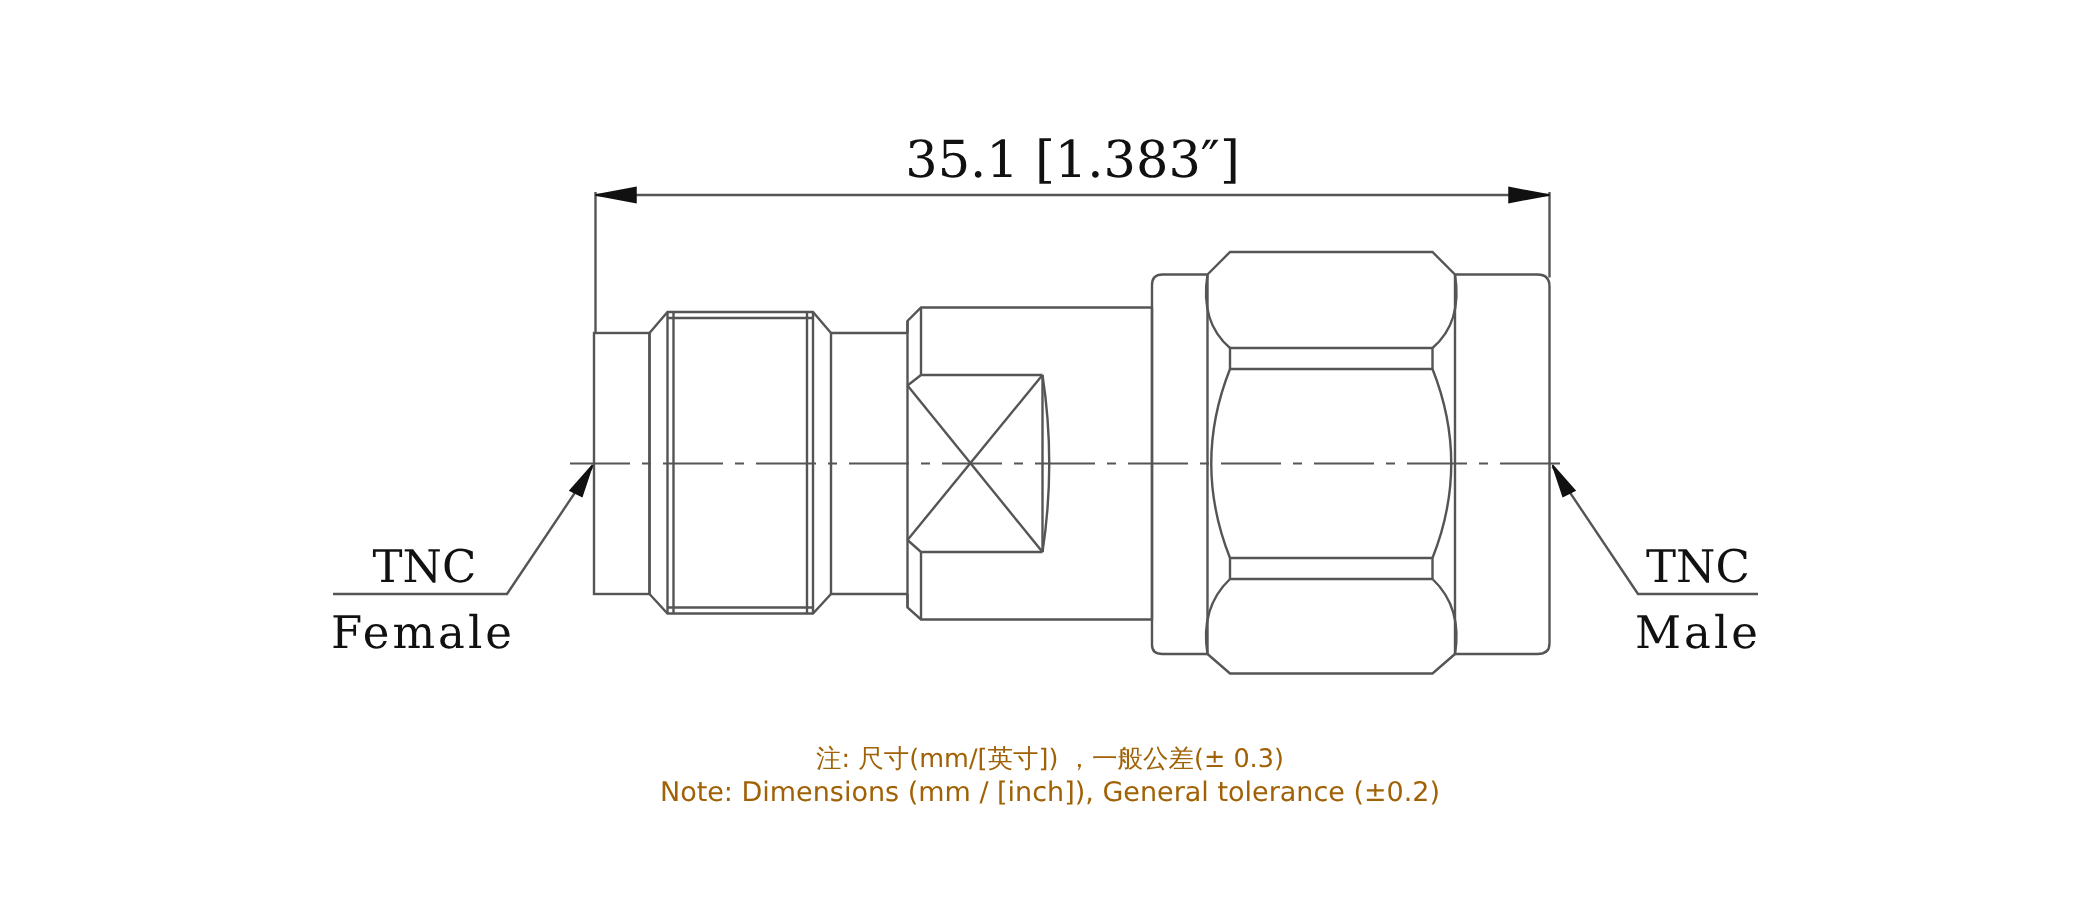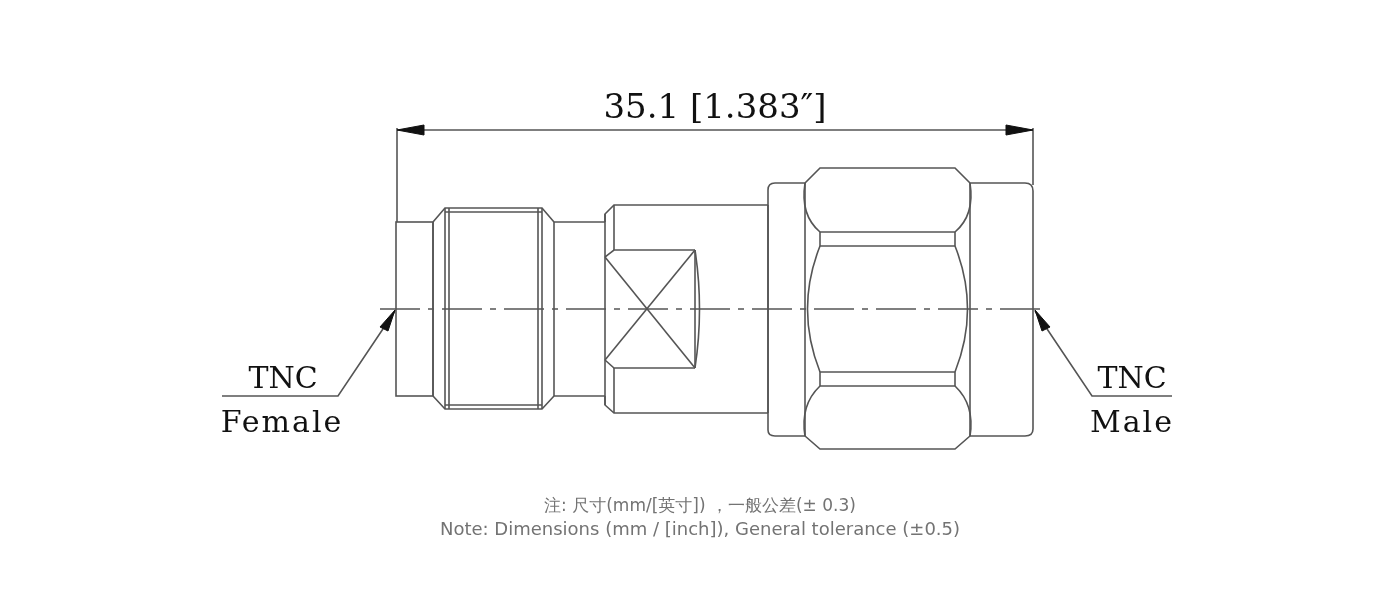--- a/index.html
+++ b/index.html
@@ -1,20 +1,20 @@
 <!DOCTYPE html>
 <html><head>
 <meta charset="utf-8">
 <style>
   html, body { margin:0; padding:0; background:#ffffff; }
   body { width:1400px; height:600px; position:relative; overflow:hidden; }
   #drawing { position:absolute; left:0; top:0; width:1400px; height:600px; }
   .cad-text { font-family: "DejaVu Serif", "Liberation Serif", serif; fill:#111111; }
   .notes { position:absolute; left:0; width:1400px; text-align:center;
-           font-family: "DejaVu Sans", "Liberation Sans", sans-serif; color:#737373; }
+           font-family: "DejaVu Sans", "Liberation Sans", sans-serif; color:#a16207; }
   .note-zh { top:494px; font-size:17px; }
   .note-en { top:518px; font-size:18px; }
 </style>
 </head>
 <body>
 
 <svg id="drawing" viewBox="0 0 1400 600" xmlns="http://www.w3.org/2000/svg">
   <g fill="none" stroke="#555555" stroke-width="1.6">
 
     <g>
@@ -107,13 +107,13 @@
   </g>
 
   <text class="cad-text" x="715" y="118" text-anchor="middle" font-size="34">35.1 [1.383″]</text>
   <text class="cad-text" x="283" y="388" text-anchor="middle" font-size="30">TNC</text>
   <text class="cad-text" x="282" y="432" text-anchor="middle" font-size="30" letter-spacing="2">Female</text>
   <text class="cad-text" x="1132" y="388" text-anchor="middle" font-size="30">TNC</text>
   <text class="cad-text" x="1132" y="432" text-anchor="middle" font-size="30" letter-spacing="2">Male</text>
 </svg>
 
 <div class="notes note-zh">注: 尺寸(mm/[英寸]) ，一般公差(± 0.3)</div>
-<div class="notes note-en">Note: Dimensions (mm / [inch]), General tolerance (±0.5)</div>
+<div class="notes note-en">Note: Dimensions (mm / [inch]), General tolerance (±0.2)</div>
 
 </body></html>

